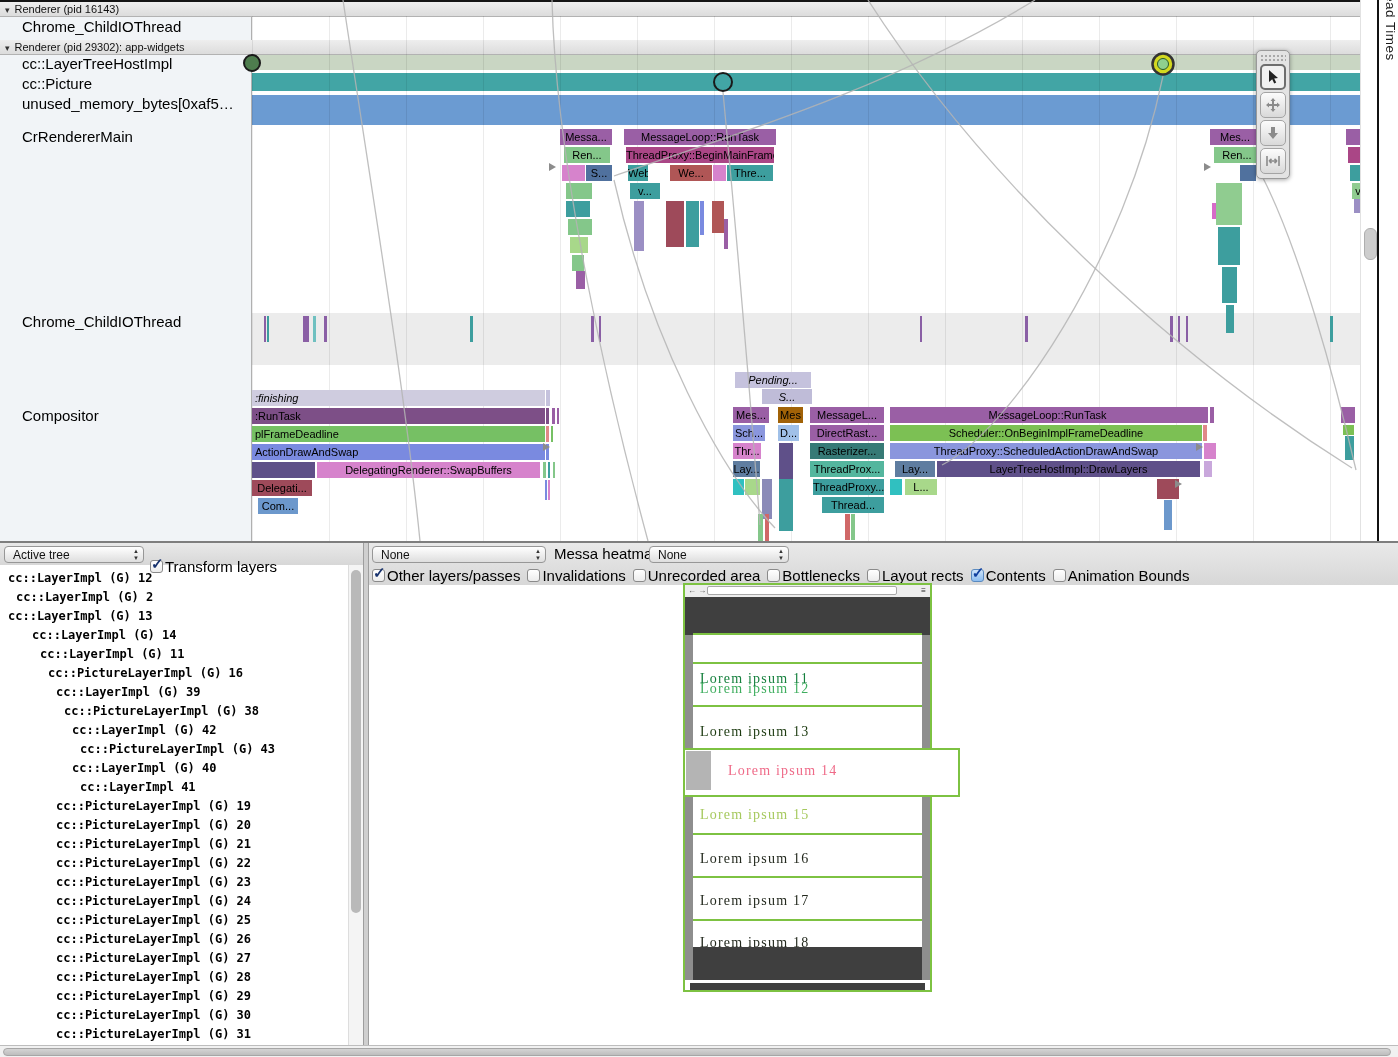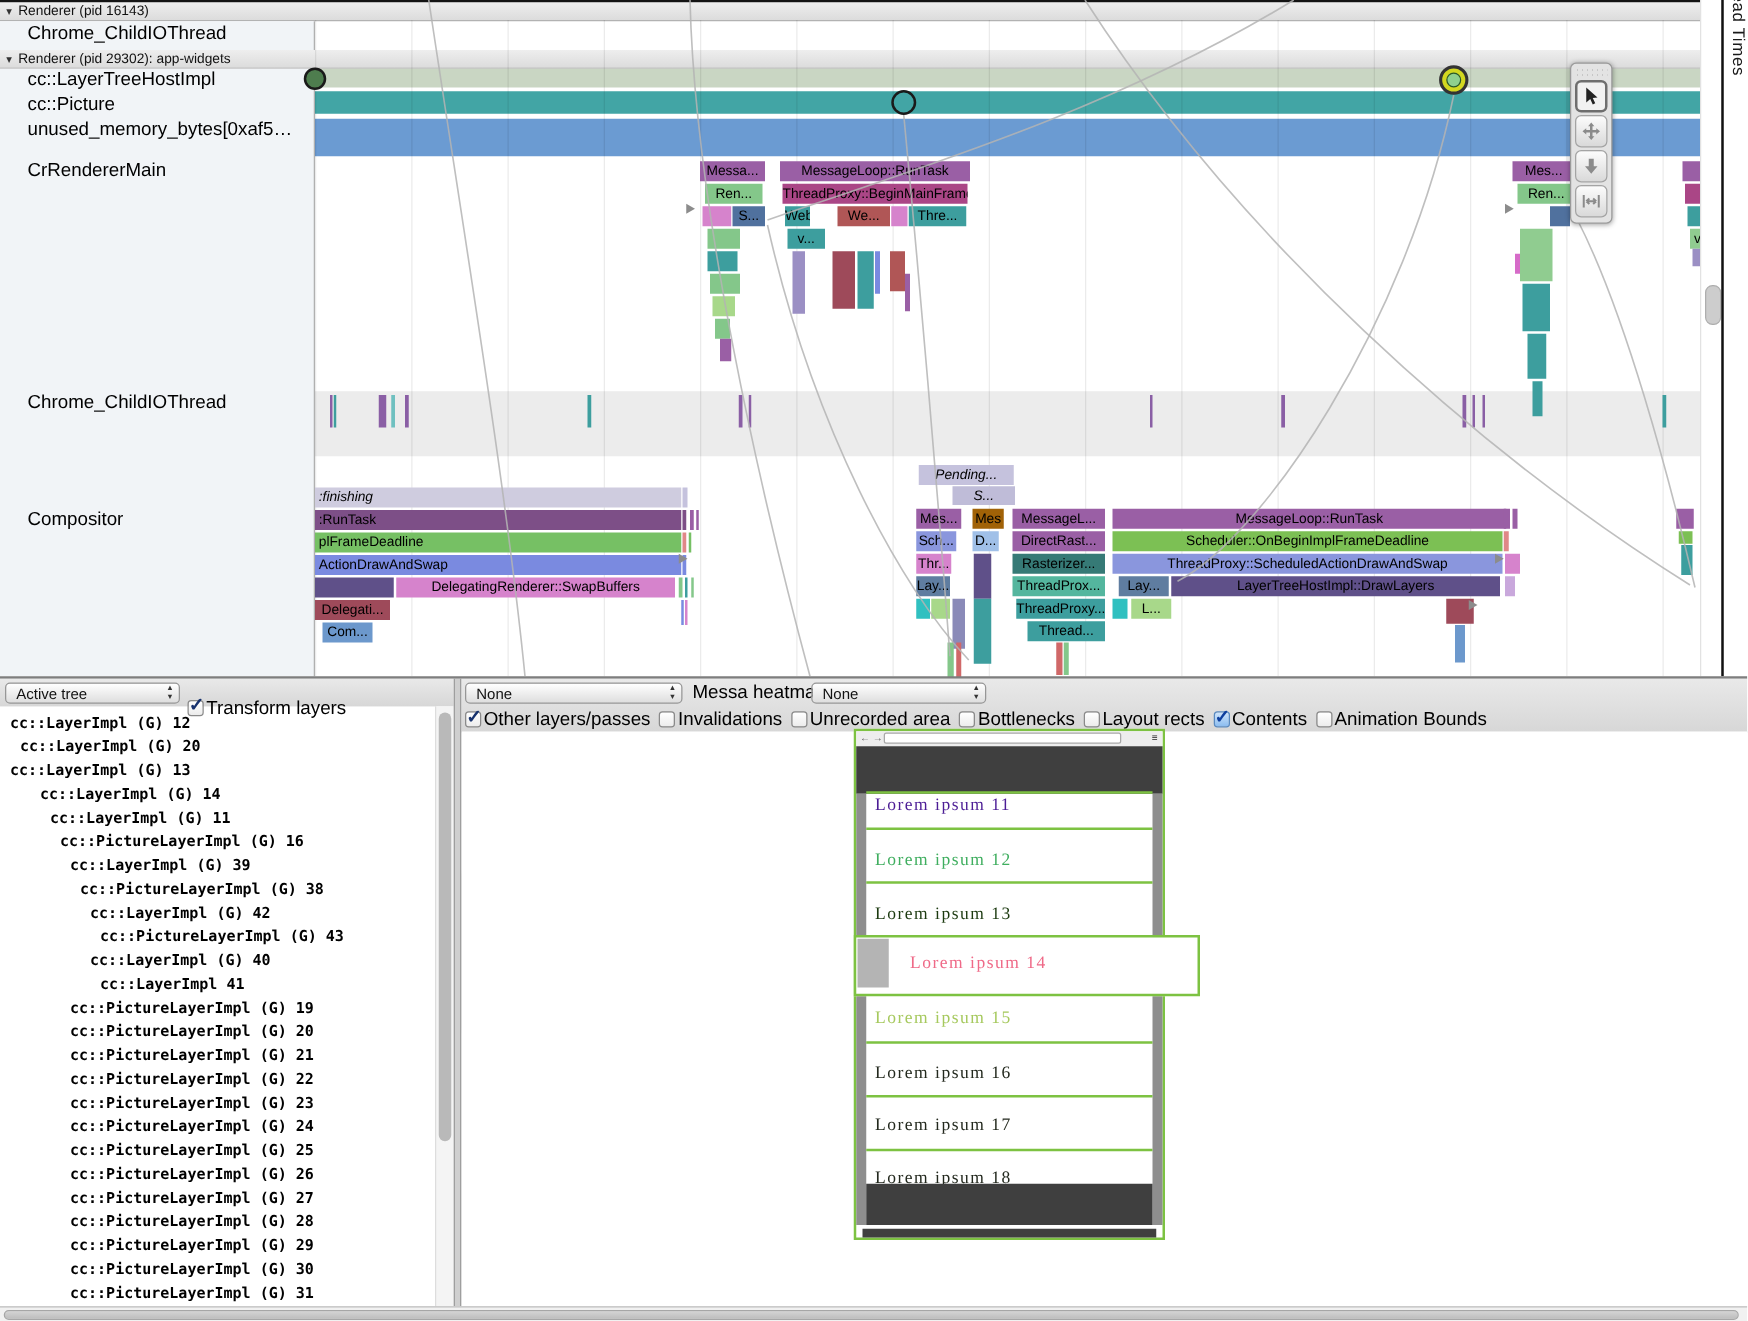--- a/index.html
+++ b/index.html
@@ -330,21 +330,21 @@
         <div>Contents</div>
       </div>
       <div class="ckitem">
         <div class="cb"></div>
         <div>Animation Bounds</div>
       </div>
     </div>
 
   <div class="treepanel" id="treepanel">
       <div class="tree-row" style="top: 4px; padding-left: 8px;">cc::LayerImpl (G) 12</div>
-      <div class="tree-row" style="top: 23px; padding-left: 16px;">cc::LayerImpl (G) 20</div>
+      <div class="tree-row" style="top: 23px; padding-left: 16px;">cc::LayerImpl (G) 2</div>
       <div class="tree-row" style="top: 42px; padding-left: 8px;">cc::LayerImpl (G) 13</div>
       <div class="tree-row" style="top: 61px; padding-left: 32px;">cc::LayerImpl (G) 14</div>
       <div class="tree-row" style="top: 80px; padding-left: 40px;">cc::LayerImpl (G) 11</div>
       <div class="tree-row" style="top: 99px; padding-left: 48px;">cc::PictureLayerImpl (G) 16</div>
       <div class="tree-row" style="top: 118px; padding-left: 56px;">cc::LayerImpl (G) 39</div>
       <div class="tree-row" style="top: 137px; padding-left: 64px;">cc::PictureLayerImpl (G) 38</div>
       <div class="tree-row" style="top: 156px; padding-left: 72px;">cc::LayerImpl (G) 42</div>
       <div class="tree-row" style="top: 175px; padding-left: 80px;">cc::PictureLayerImpl (G) 43</div>
       <div class="tree-row" style="top: 194px; padding-left: 72px;">cc::LayerImpl (G) 40</div>
       <div class="tree-row" style="top: 213px; padding-left: 80px;">cc::LayerImpl 41</div>
@@ -381,21 +381,21 @@
   <div class="abs pv pv-strip" style="left:685px;top:635px;height:345px;"></div>
   <div class="abs pv pv-strip" style="left:922px;top:635px;height:345px;"></div>
   <div id="pv-content">
       <div class="abs pv pv-sep" style="top: 633px;"></div>
       <div class="abs pv pv-sep" style="top: 662px;"></div>
       <div class="abs pv pv-sep" style="top: 705px;"></div>
       <div class="abs pv pv-sep" style="top: 790px;"></div>
       <div class="abs pv pv-sep" style="top: 833px;"></div>
       <div class="abs pv pv-sep" style="top: 876px;"></div>
       <div class="abs pv pv-sep" style="top: 919px;"></div>
-      <div class="abs pv pv-item" style="left: 700px; top: 637px; color: #4c1d95;">Lorem ipsum 11</div>
+      <div class="abs pv pv-item" style="left: 700px; top: 671px; color: #15803d;">Lorem ipsum 11</div>
       <div class="abs pv pv-item" style="left: 700px; top: 681px; color: rgb(63, 174, 95);">Lorem ipsum 12</div>
       <div class="abs pv pv-item" style="left: 700px; top: 724px; color: rgb(28, 58, 16);">Lorem ipsum 13</div>
       <div class="abs pv pv-box"></div>
       <div class="abs pv pv-grayblock"></div>
       <div class="abs pv pv-item" style="left: 728px; top: 763px; color: rgb(239, 106, 136);">Lorem ipsum 14</div>
       <div class="abs pv pv-item" style="left: 700px; top: 807px; color: rgb(166, 201, 94);">Lorem ipsum 15</div>
       <div class="abs pv pv-item" style="left: 700px; top: 851px; color: rgb(35, 41, 30);">Lorem ipsum 16</div>
       <div class="abs pv pv-item" style="left: 700px; top: 893px; color: rgb(35, 41, 30);">Lorem ipsum 17</div>
       <div class="abs pv pv-item" style="left: 700px; top: 935px; color: rgb(35, 41, 30);">Lorem ipsum 18</div>
     </div>

